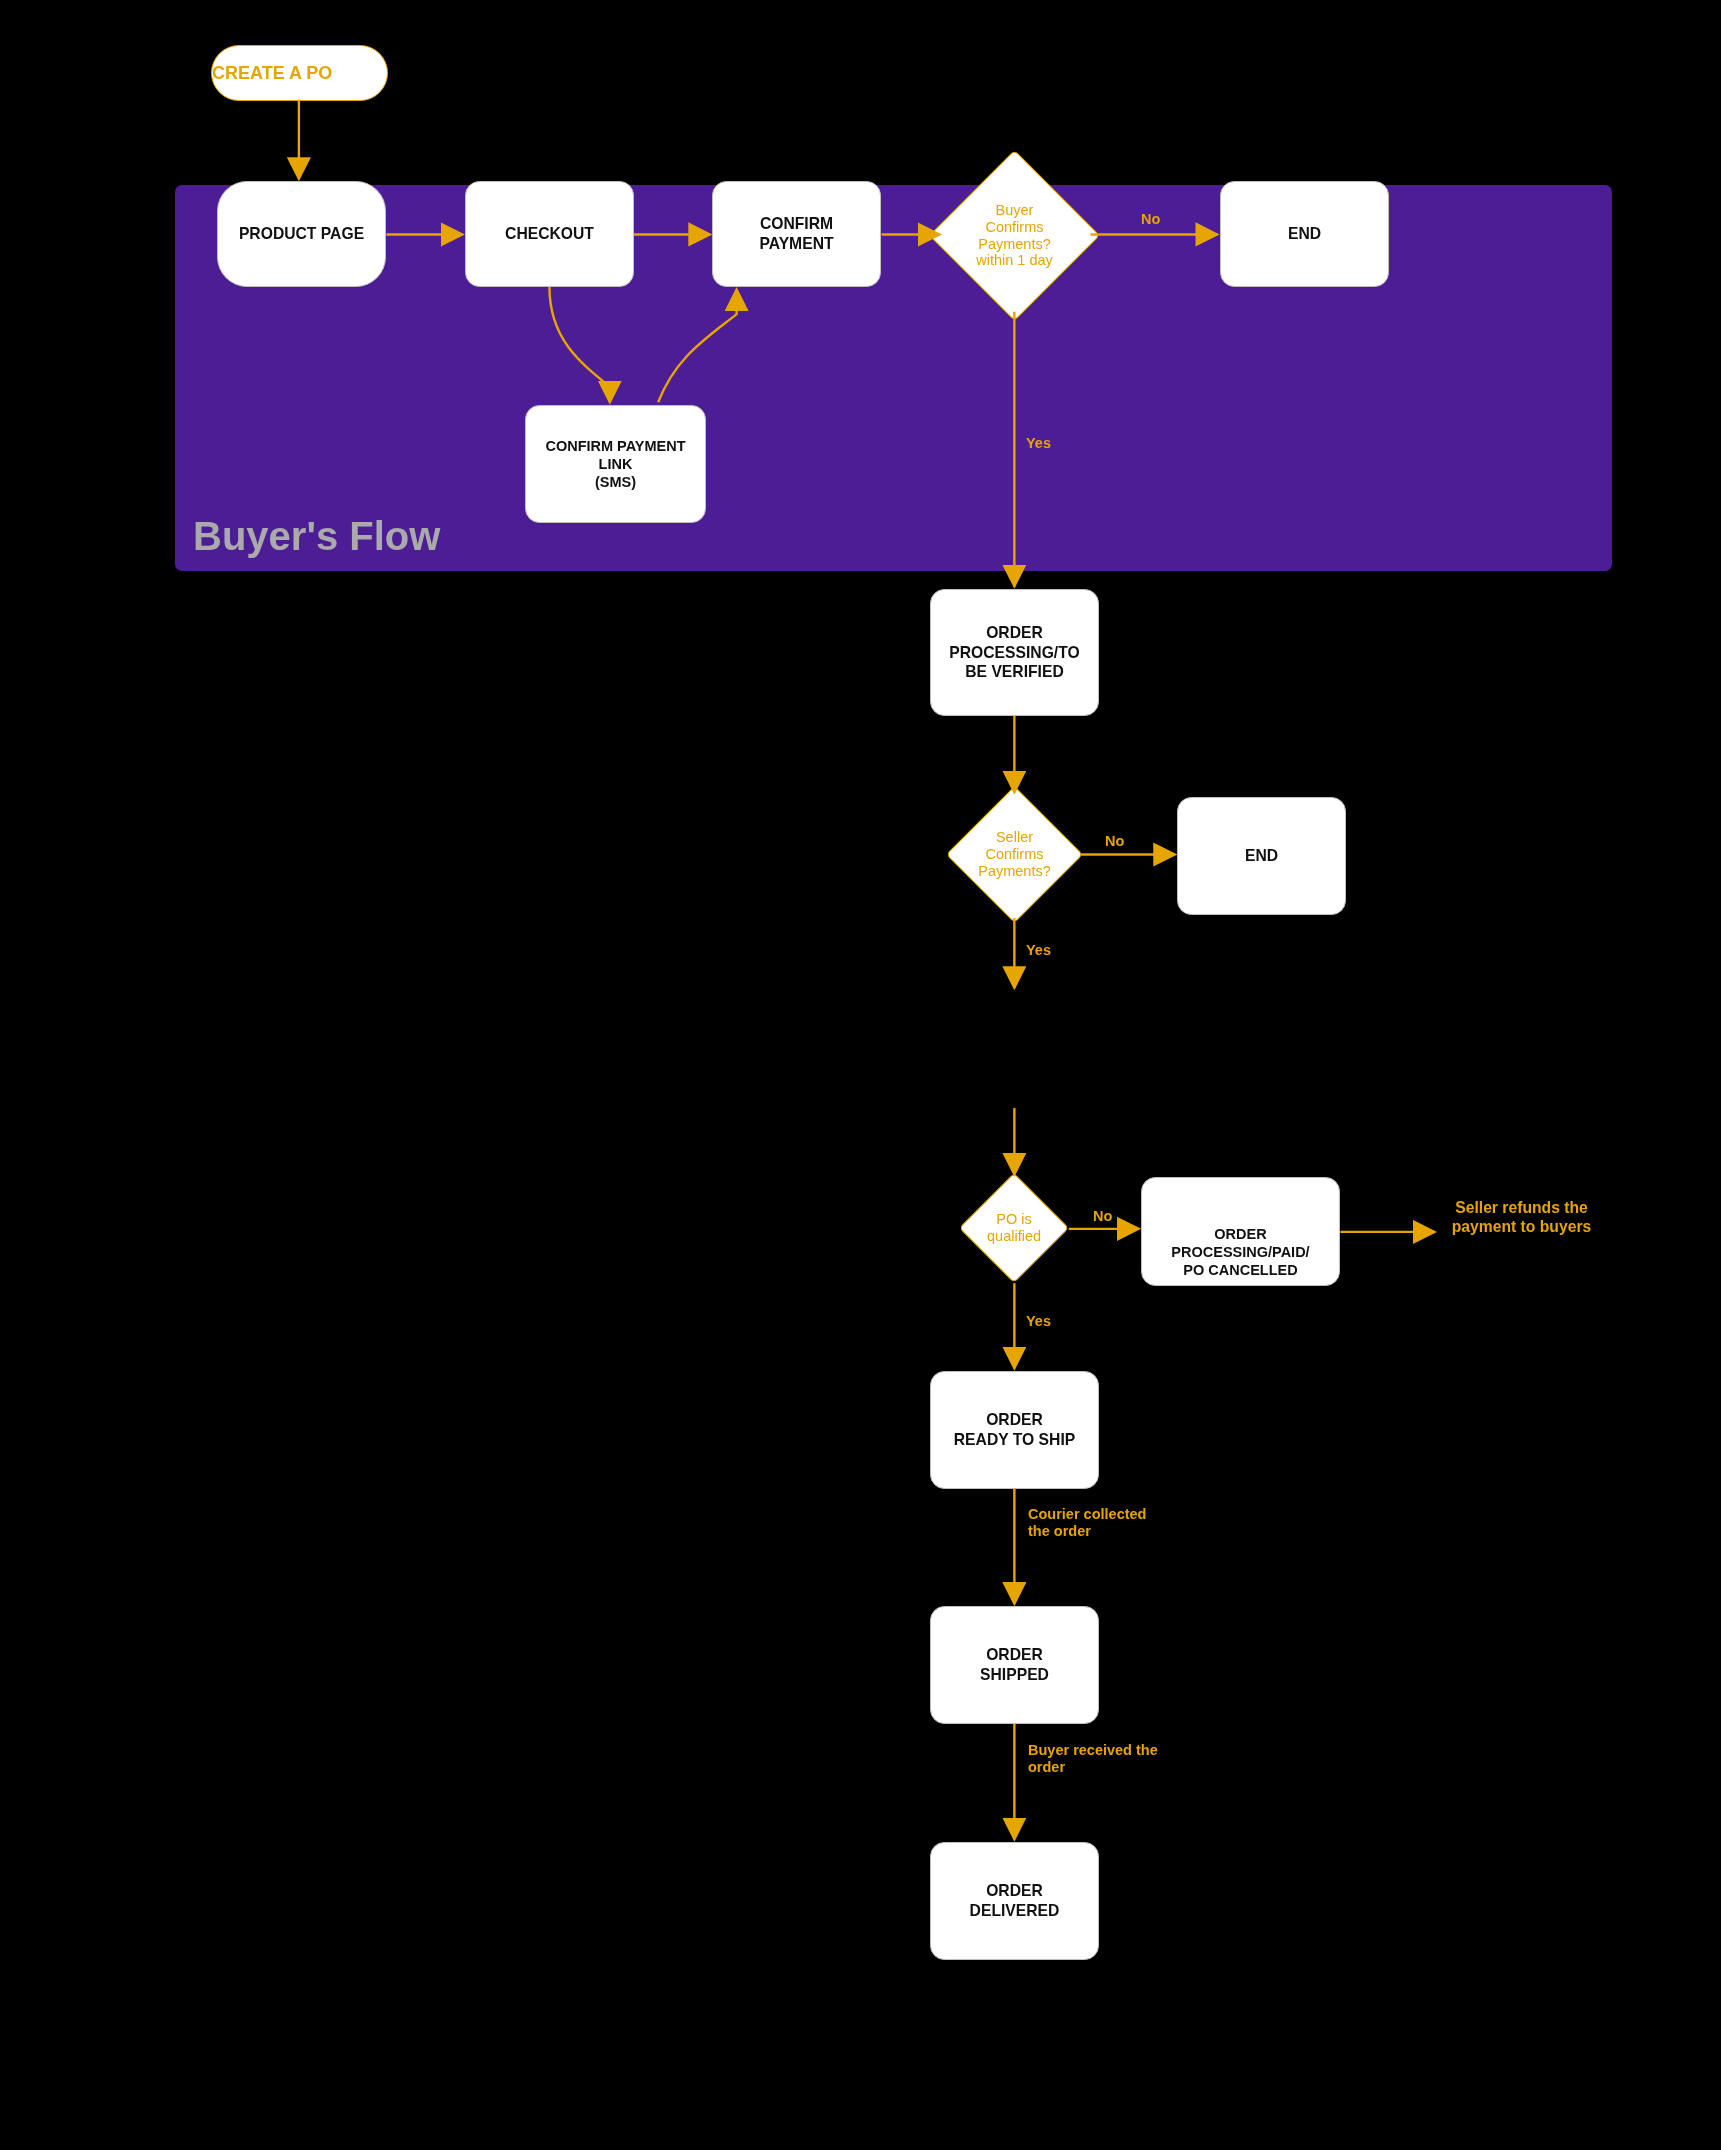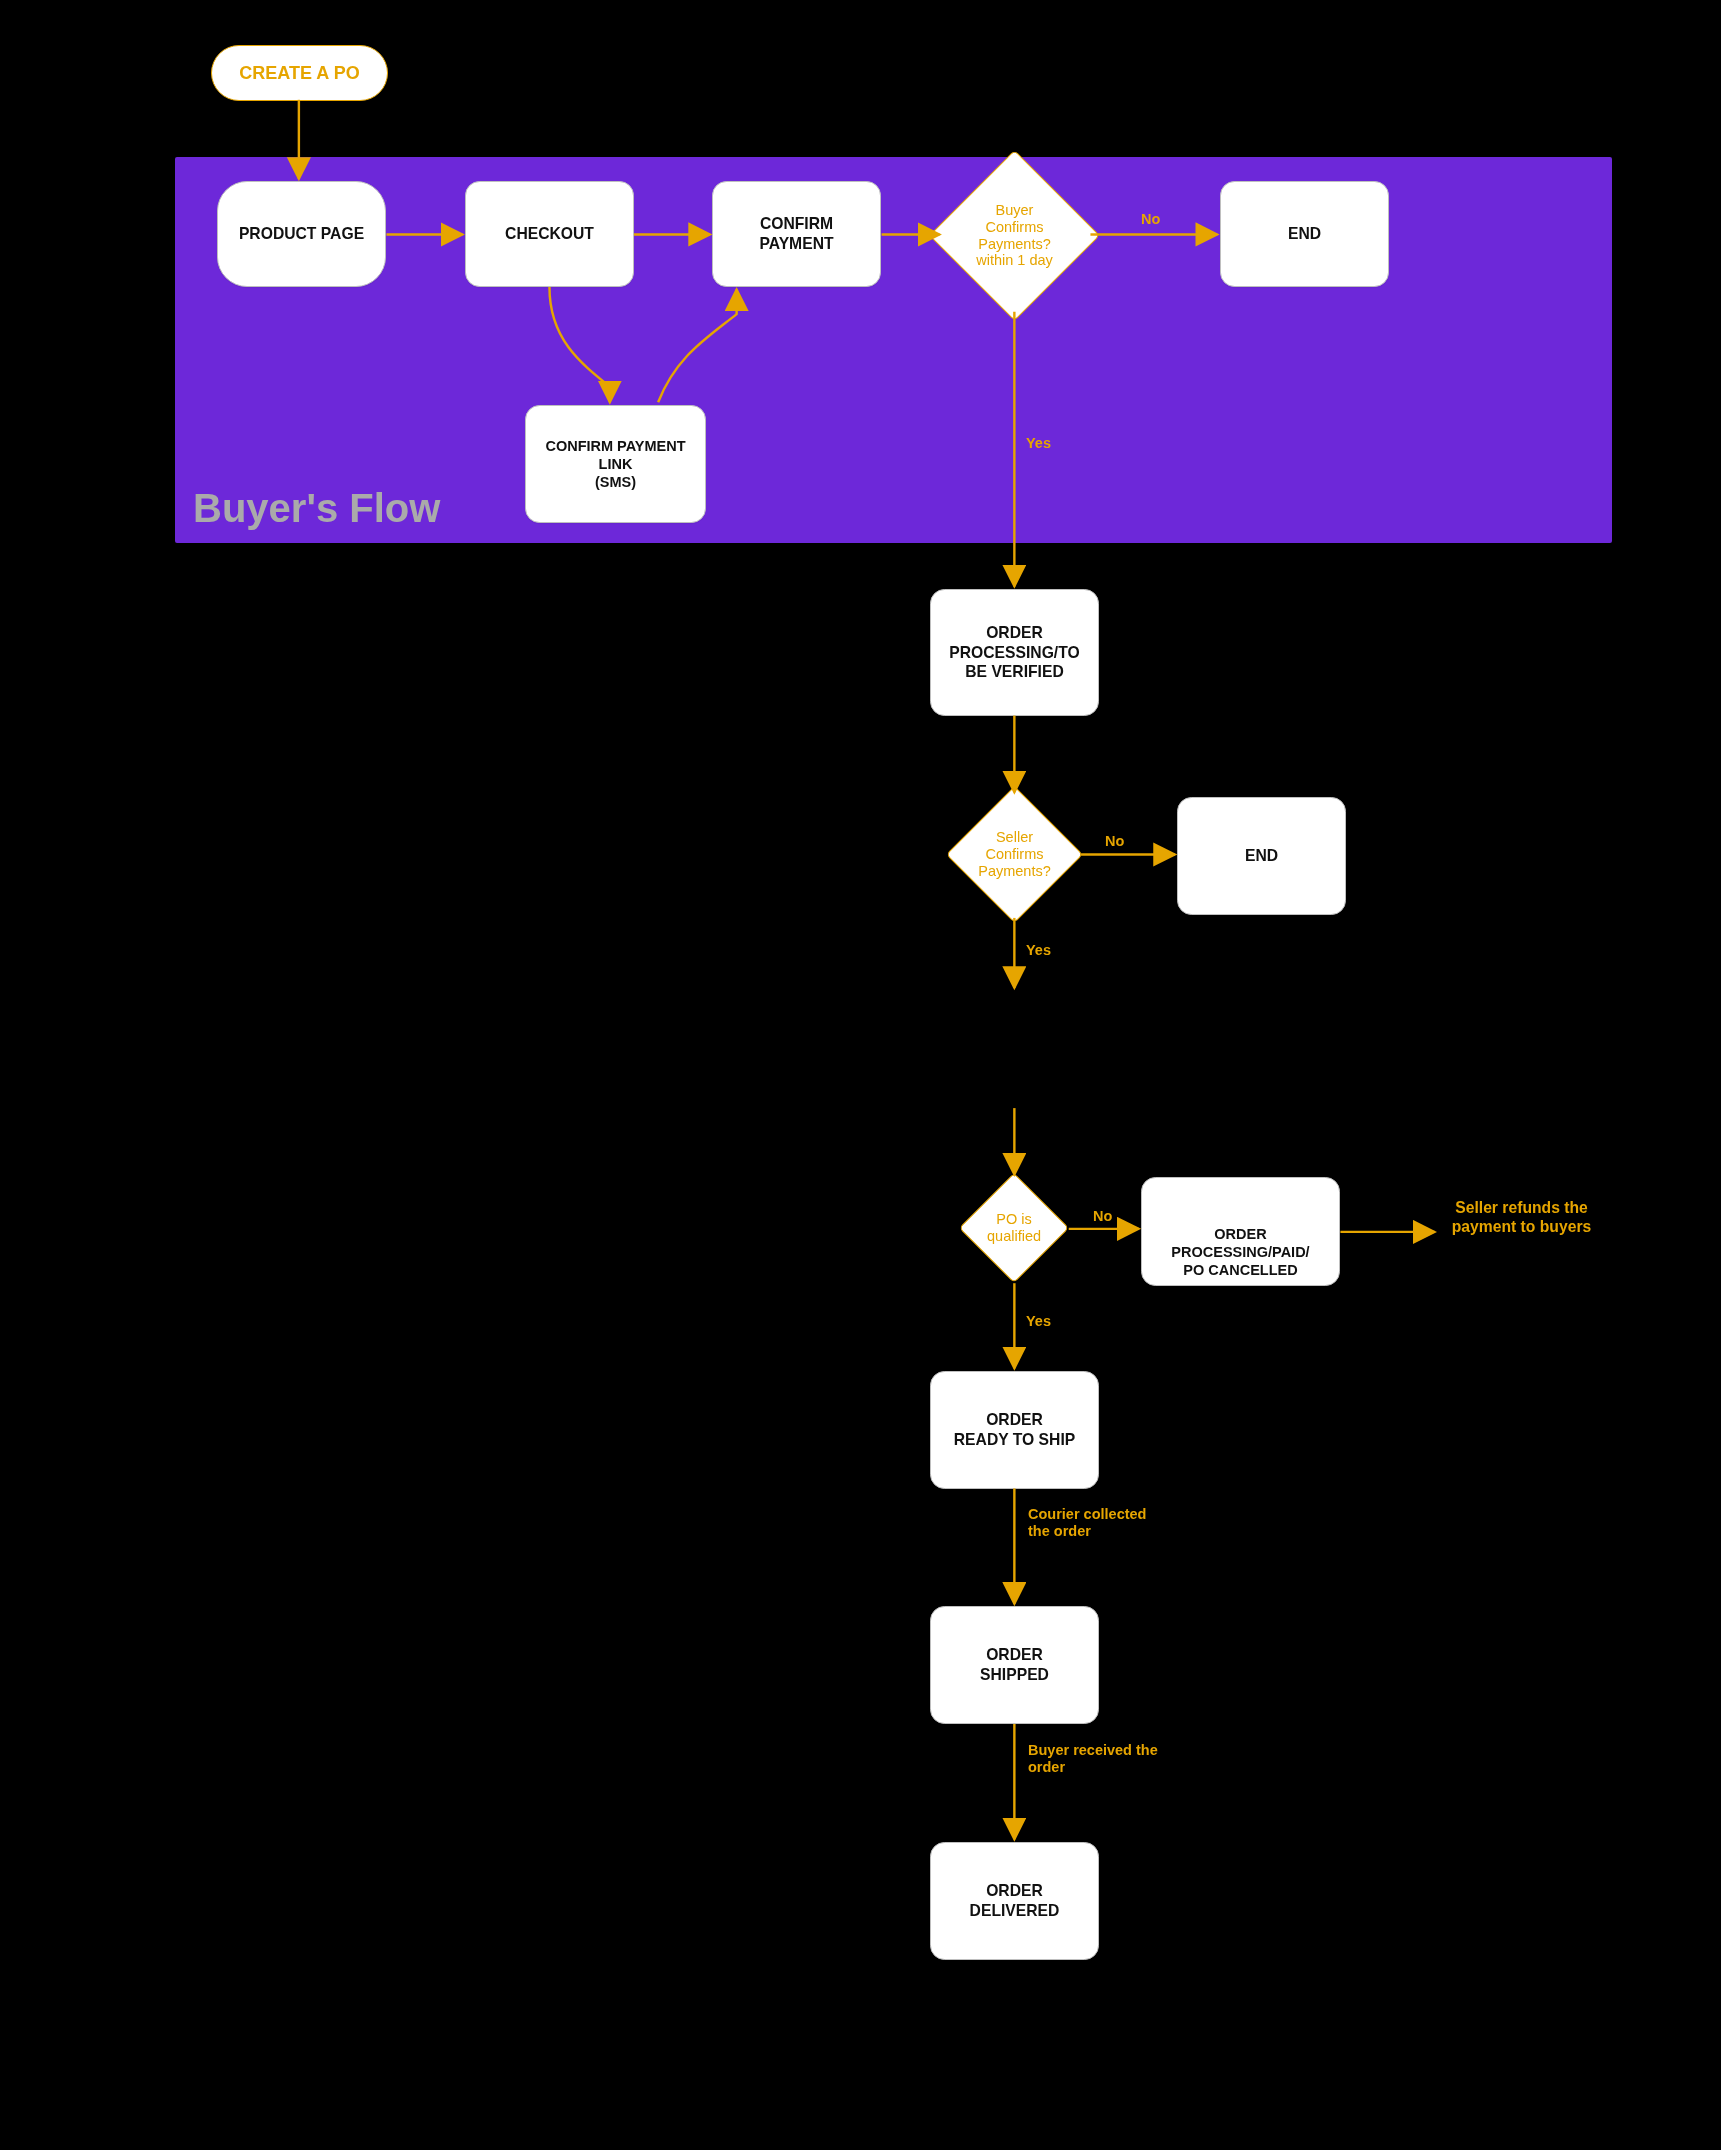--- a/index.html
+++ b/index.html
@@ -11,22 +11,23 @@
     height: 2151px;
     overflow: hidden;
   }
   .canvas {
     position: relative;
     width: 1722px;
     height: 2151px;
   }
   .buyer-panel {
     position: absolute;
-    background: #6d28d9;
-    border-radius: 2px;
+    background: #4c1d95;
+    border-radius: 7px;
+    margin-top: 28px;
   }
   .panel-title {
     position: absolute;
     left: 18px;
     bottom: 12px;
     color: #aaa;
     font-size: 40px;
     font-weight: 600;
   }
   .node {
@@ -49,21 +50,21 @@
   .pill {
     position: absolute;
     background: #fff;
     border: 1.8px solid #e6a500;
     border-radius: 36px;
     color: #e6a500;
     font-weight: 700;
     font-size: 18px;
     display: flex;
     align-items: center;
-    justify-content: center;
+    justify-content: flex-start;
   }
   .diamond-wrap {
     position: absolute;
   }
   .diamond-shape {
     position: absolute;
     inset: 0;
     background: #fff;
     border: 1.8px solid #e6a500;
     transform: rotate(45deg);

